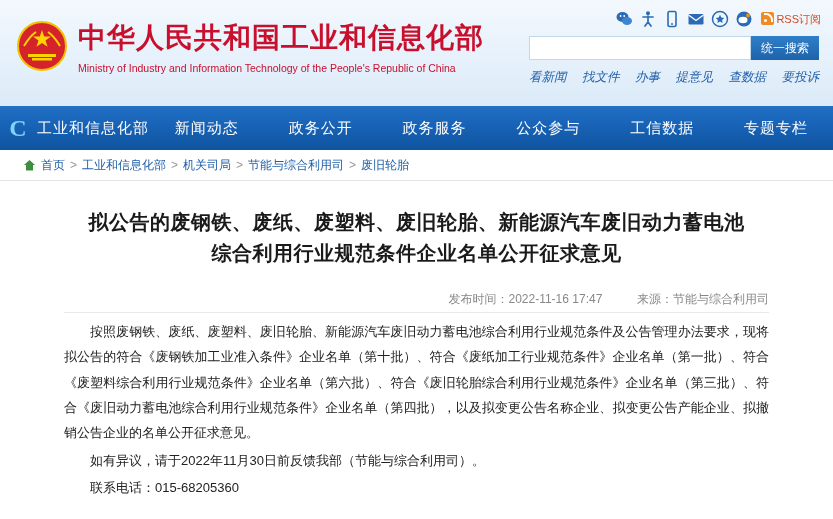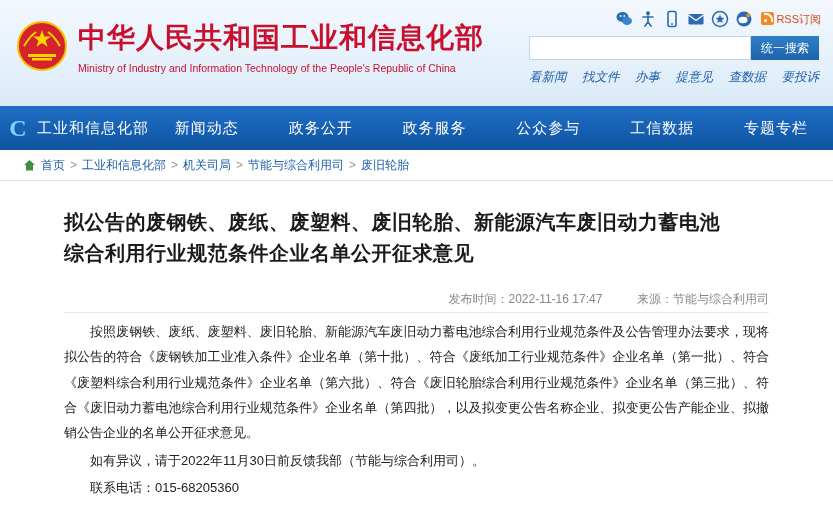--- a/index.html
+++ b/index.html
@@ -207,21 +207,21 @@
     text-decoration: none;
     cursor: pointer;
   }
   .breadcrumb .sep { margin: 0 5px; color: #999; }
 
   
   .article {
     padding: 26px 64px 0 64px;
   }
   .article-title {
-    text-align: left;
+    text-align: center;
     font-family: "Liberation Serif", serif;
     font-size: 20px;
     font-weight: bold;
     color: #1a1a1a;
     line-height: 1.55;
     letter-spacing: 0.5px;
   }
   .meta {
     margin-top: 22px;
     padding-bottom: 4px;

